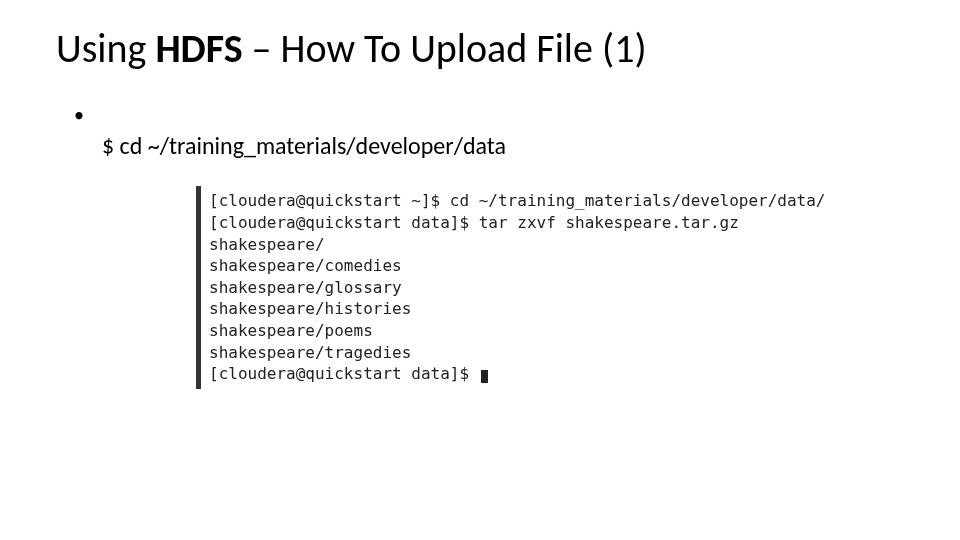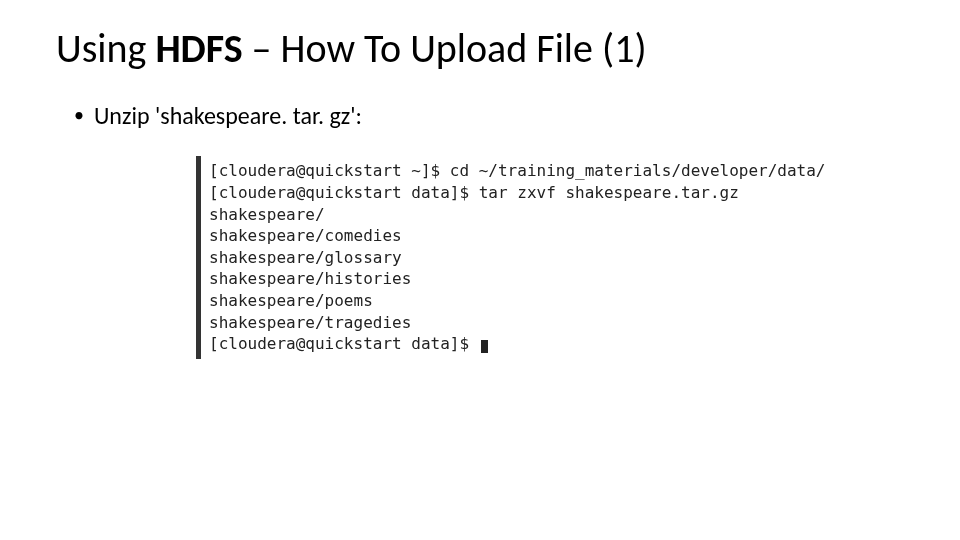--- a/index.html
+++ b/index.html
@@ -74,22 +74,22 @@
 
 <div class="slide">
 
   <h1 class="title">
     <span>Using </span><span class="bold">HDFS</span><span> – How To Upload File (1)</span>
   </h1>
 
   <div class="body">
     <div class="bullet">
       <span class="dot">•</span>
-      <span>Unzip 'shakespeare. tar. gz':</span>
     </div>
+    <div class="sub">$ cd ~/training_materials/developer/data</div>
 
     <div class="terminal-holder">
       <div class="terminal"><span>[cloudera@quickstart ~]$ cd ~/training_materials/developer/data/</span>
 <span>[cloudera@quickstart data]$ tar zxvf shakespeare.tar.gz</span>
 <span>shakespeare/</span>
 <span>shakespeare/comedies</span>
 <span>shakespeare/glossary</span>
 <span>shakespeare/histories</span>
 <span>shakespeare/poems</span>
 <span>shakespeare/tragedies</span>

